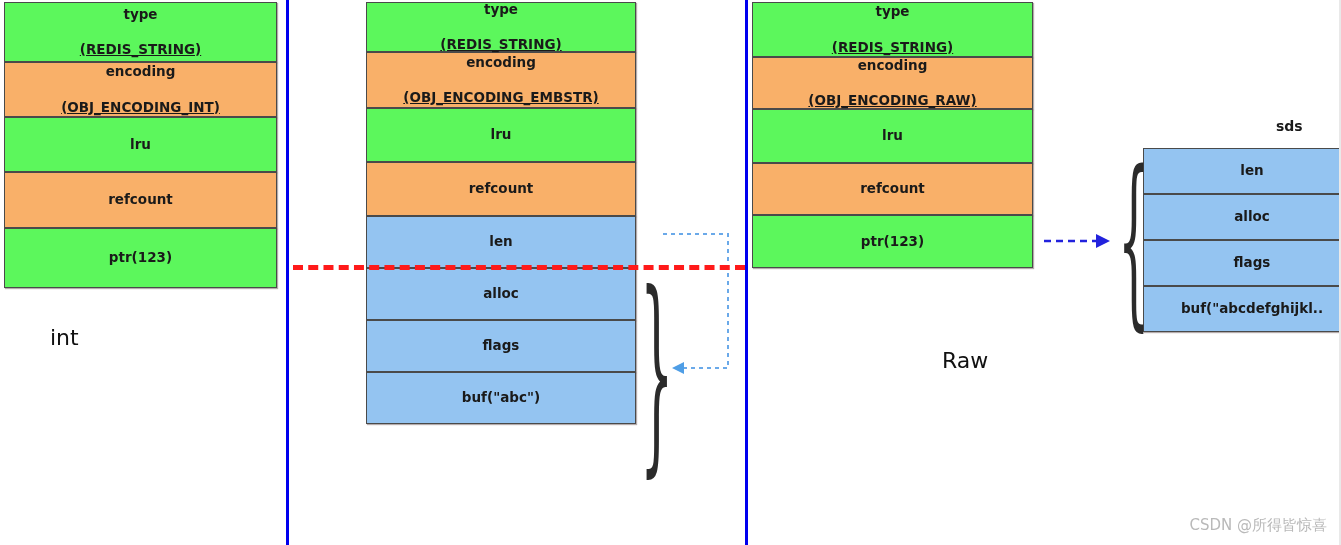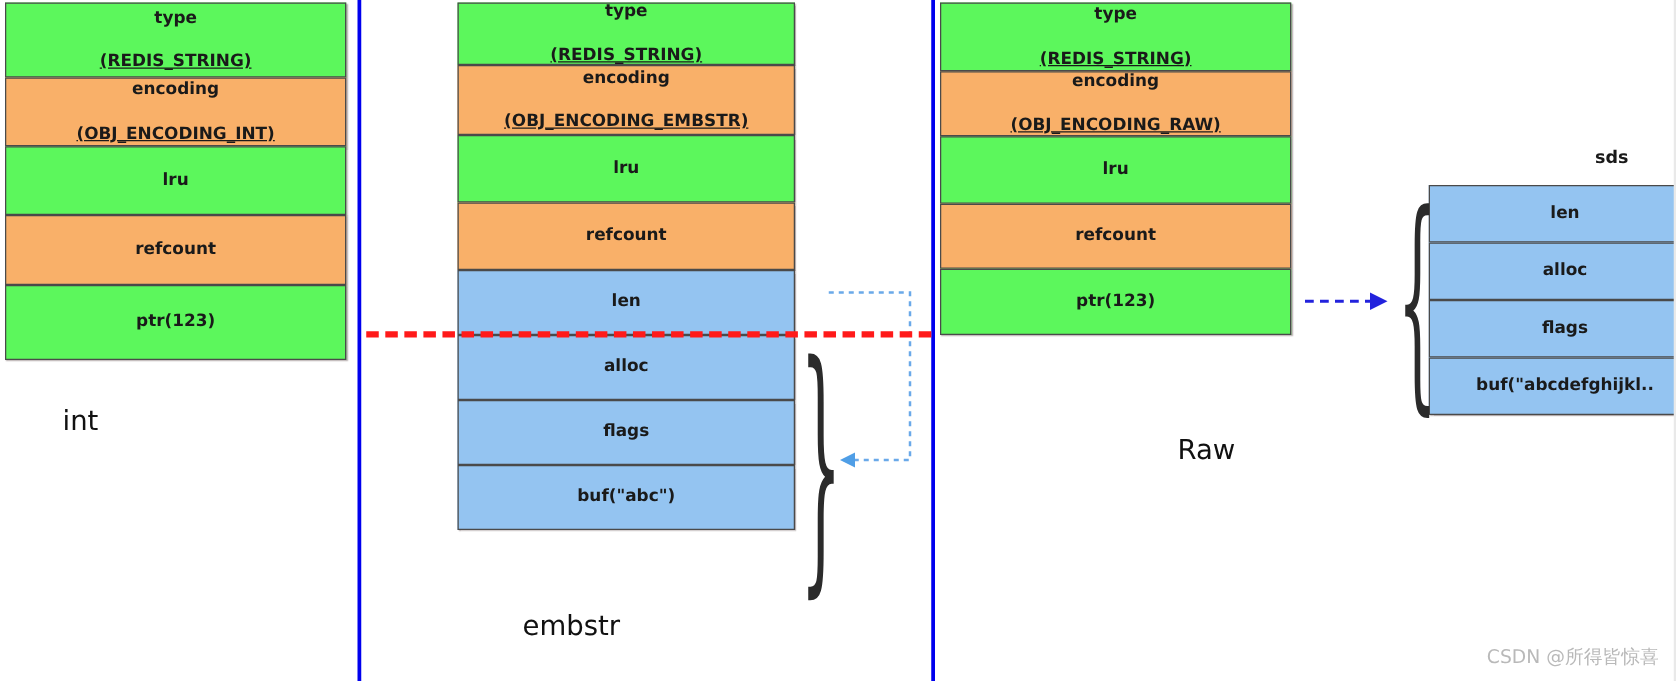--- a/index.html
+++ b/index.html
@@ -159,21 +159,20 @@
     <div class="row blue h52">
       <span class="t-one">alloc</span>
     </div>
     <div class="row blue h52">
       <span class="t-one">flags</span>
     </div>
     <div class="row blue h52">
       <span class="t-one">buf("abc")</span>
     </div>
   </div>
-  <div class="caption" id="cap-embstr">embstr</div>
   <div class="brace" id="brace-embstr">}</div>
 
   <div class="col" id="col-raw">
     <div class="row green h55">
       <span class="t-main">type</span>
       <span class="t-sub">(REDIS_STRING)</span>
     </div>
     <div class="row orange h52">
       <span class="t-main">encoding</span>
       <span class="t-sub">(OBJ_ENCODING_RAW)</span>

